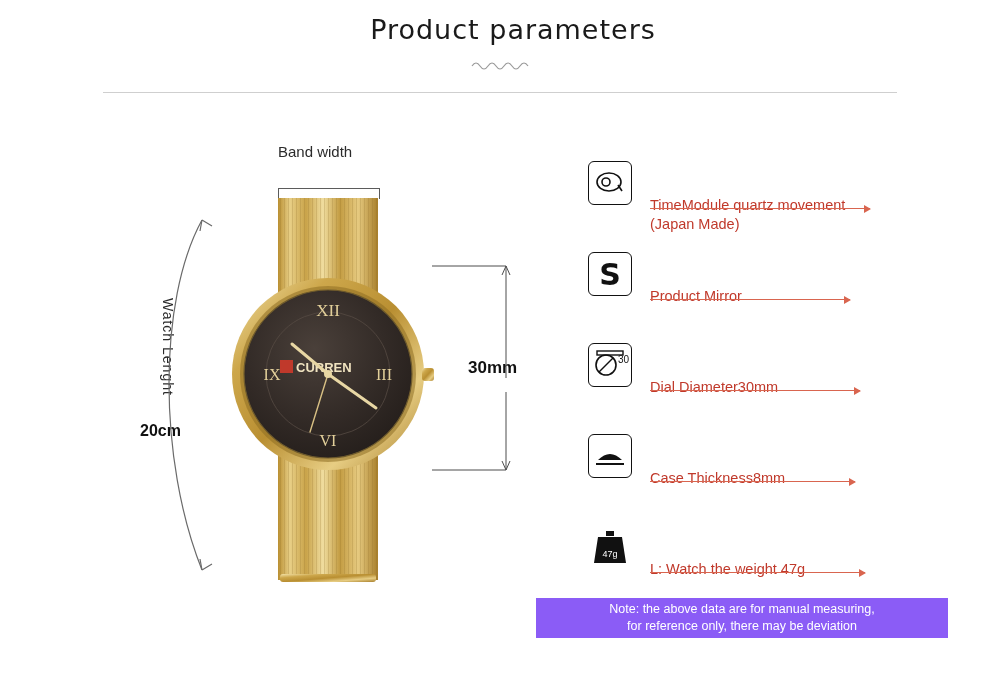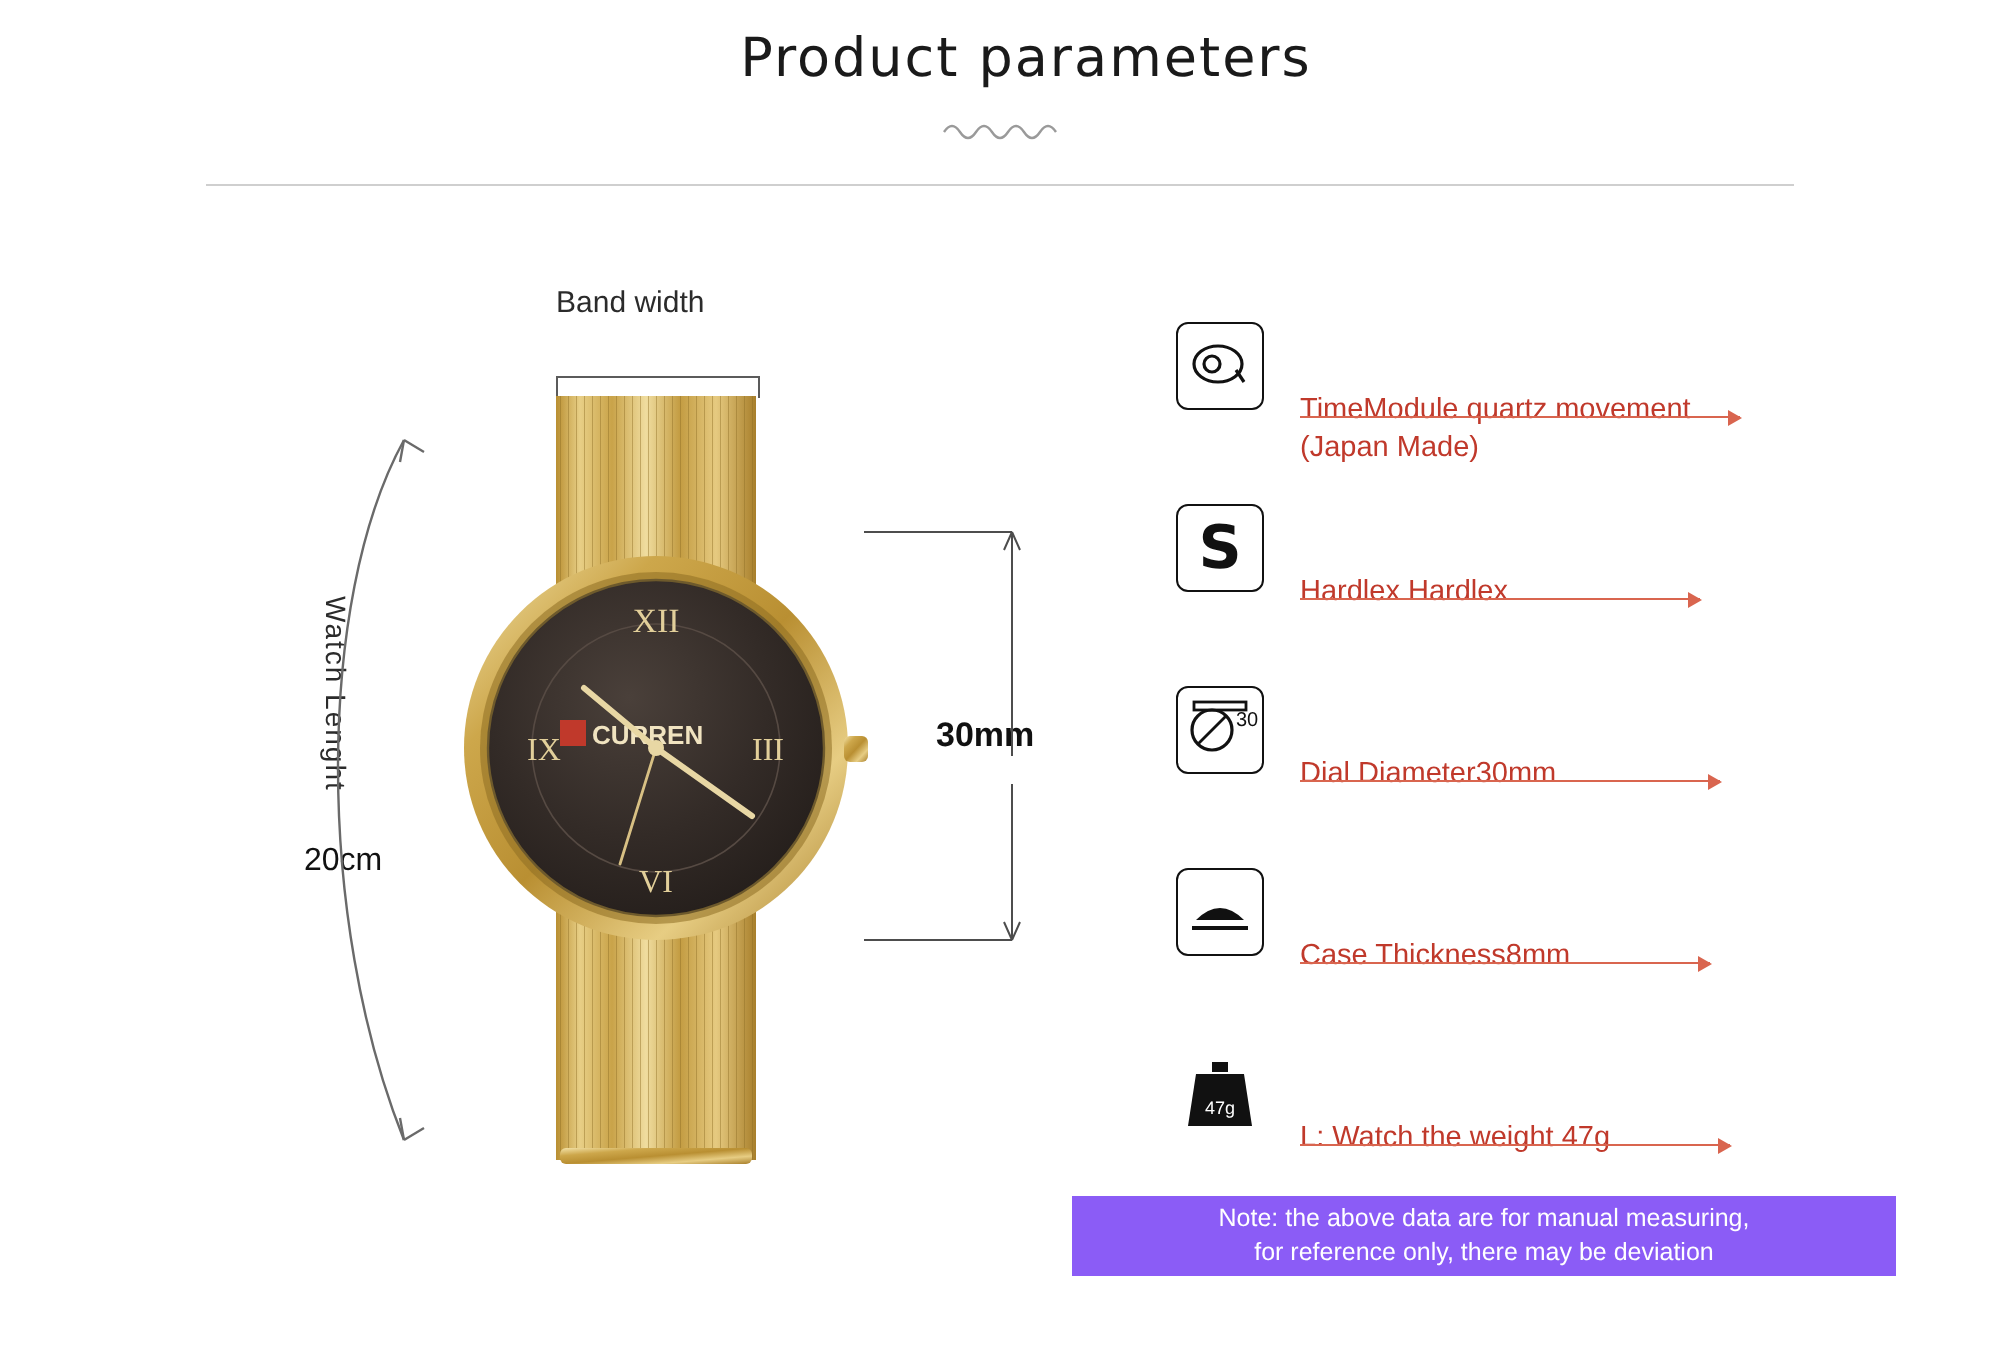--- a/index.html
+++ b/index.html
@@ -98,24 +98,24 @@
     top: 168px;
     width: 20px;
     font-size: 14px;
     color: #2b2b2b;
     writing-mode: vertical-rl;
     text-orientation: mixed;
     letter-spacing: 1px;
   }
   .wl-value {
     position: absolute;
-    left: 12px;
+    left: 0px;
     top: 292px;
     font-size: 16px;
-    font-weight: normal;
+    font-weight: bold;
     color: #111;
   }
 
   
   .dm-value {
     position: absolute;
     left: 328px;
     top: 228px;
     font-size: 17px;
     font-weight: bold;
@@ -330,21 +330,21 @@
         <div class="head"></div>
       </div>
     </div>
 
     <div class="feature f2">
       <div class="feat-icon">
         <div class="icon-box"></div>
         <div class="icon-letter">S</div>
       </div>
       <div class="feat-text">
-        <div>Hardlex Hardlex</div>
+        <div>Product Mirror</div>
       </div>
       <div class="feat-arrow">
         <div class="shaft"></div>
         <div class="head"></div>
       </div>
     </div>
 
     <div class="feature f3">
       <div class="feat-icon">
         <div class="icon-box"></div>

